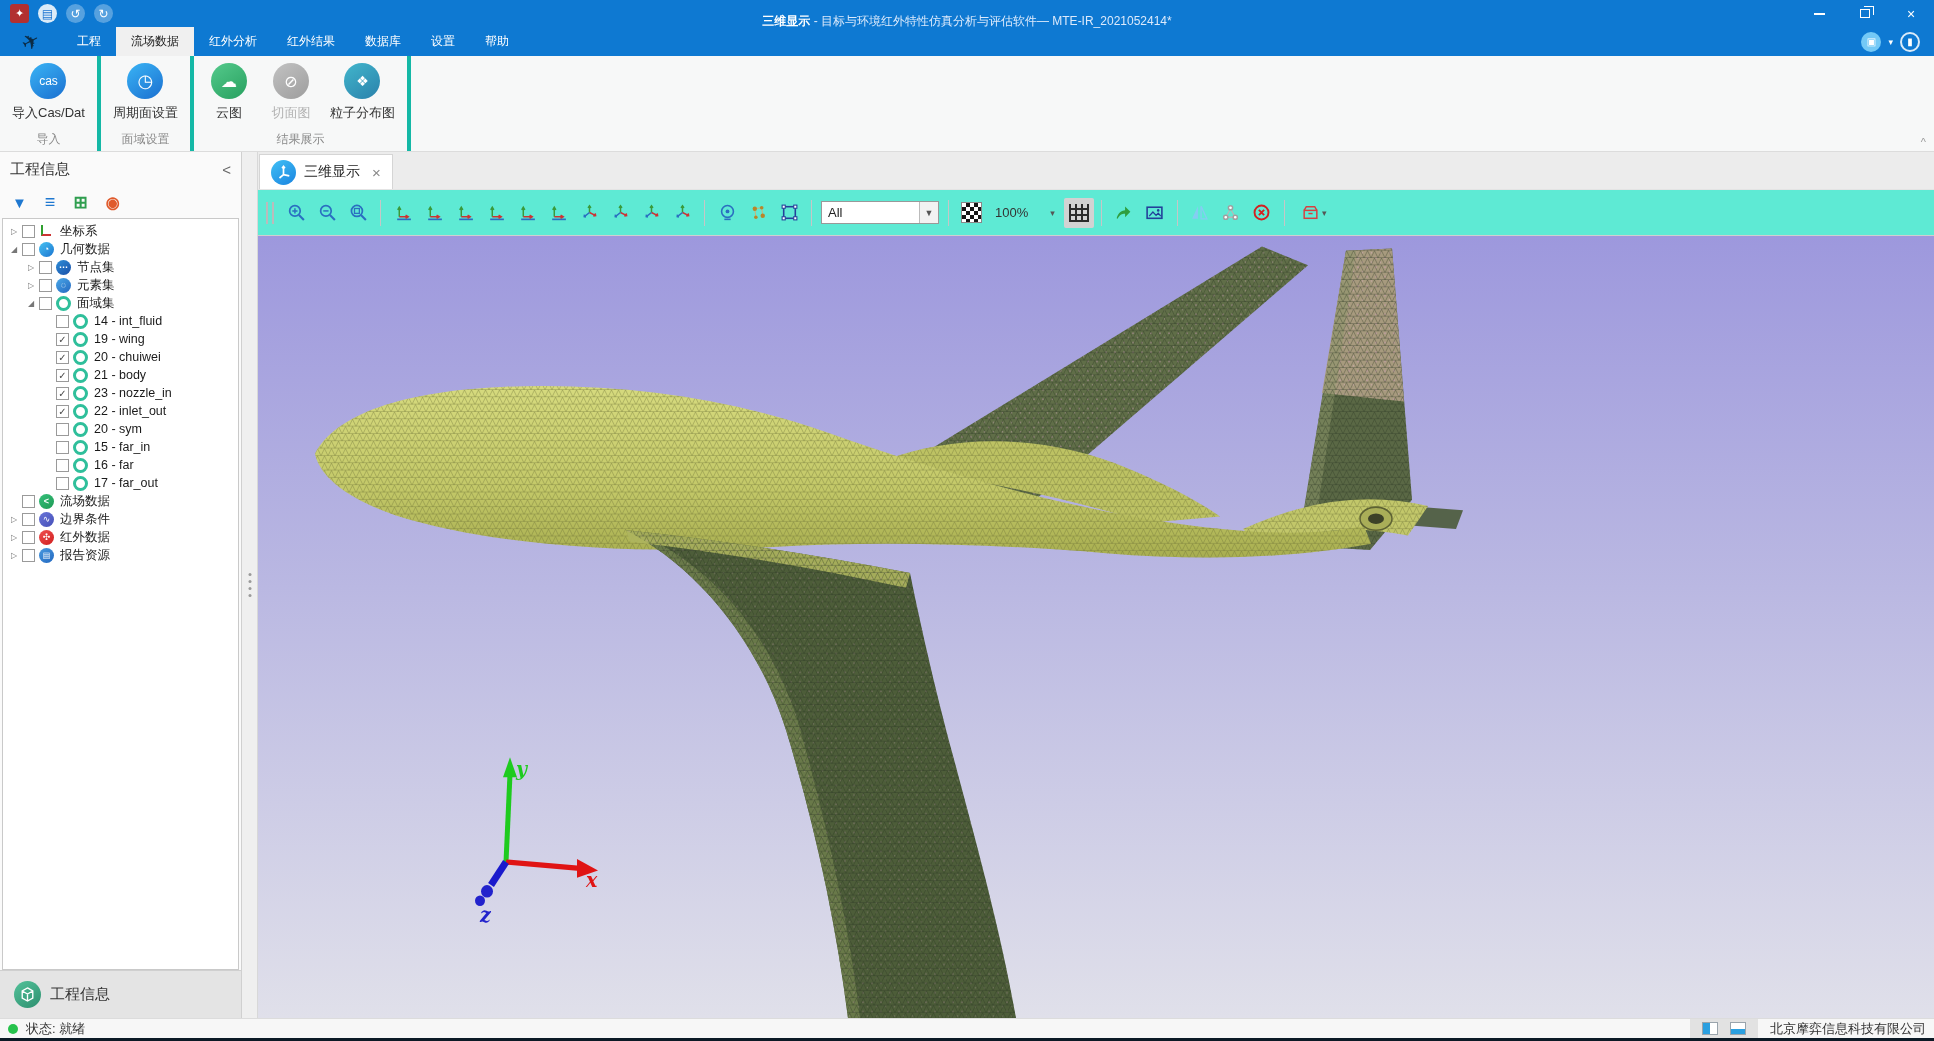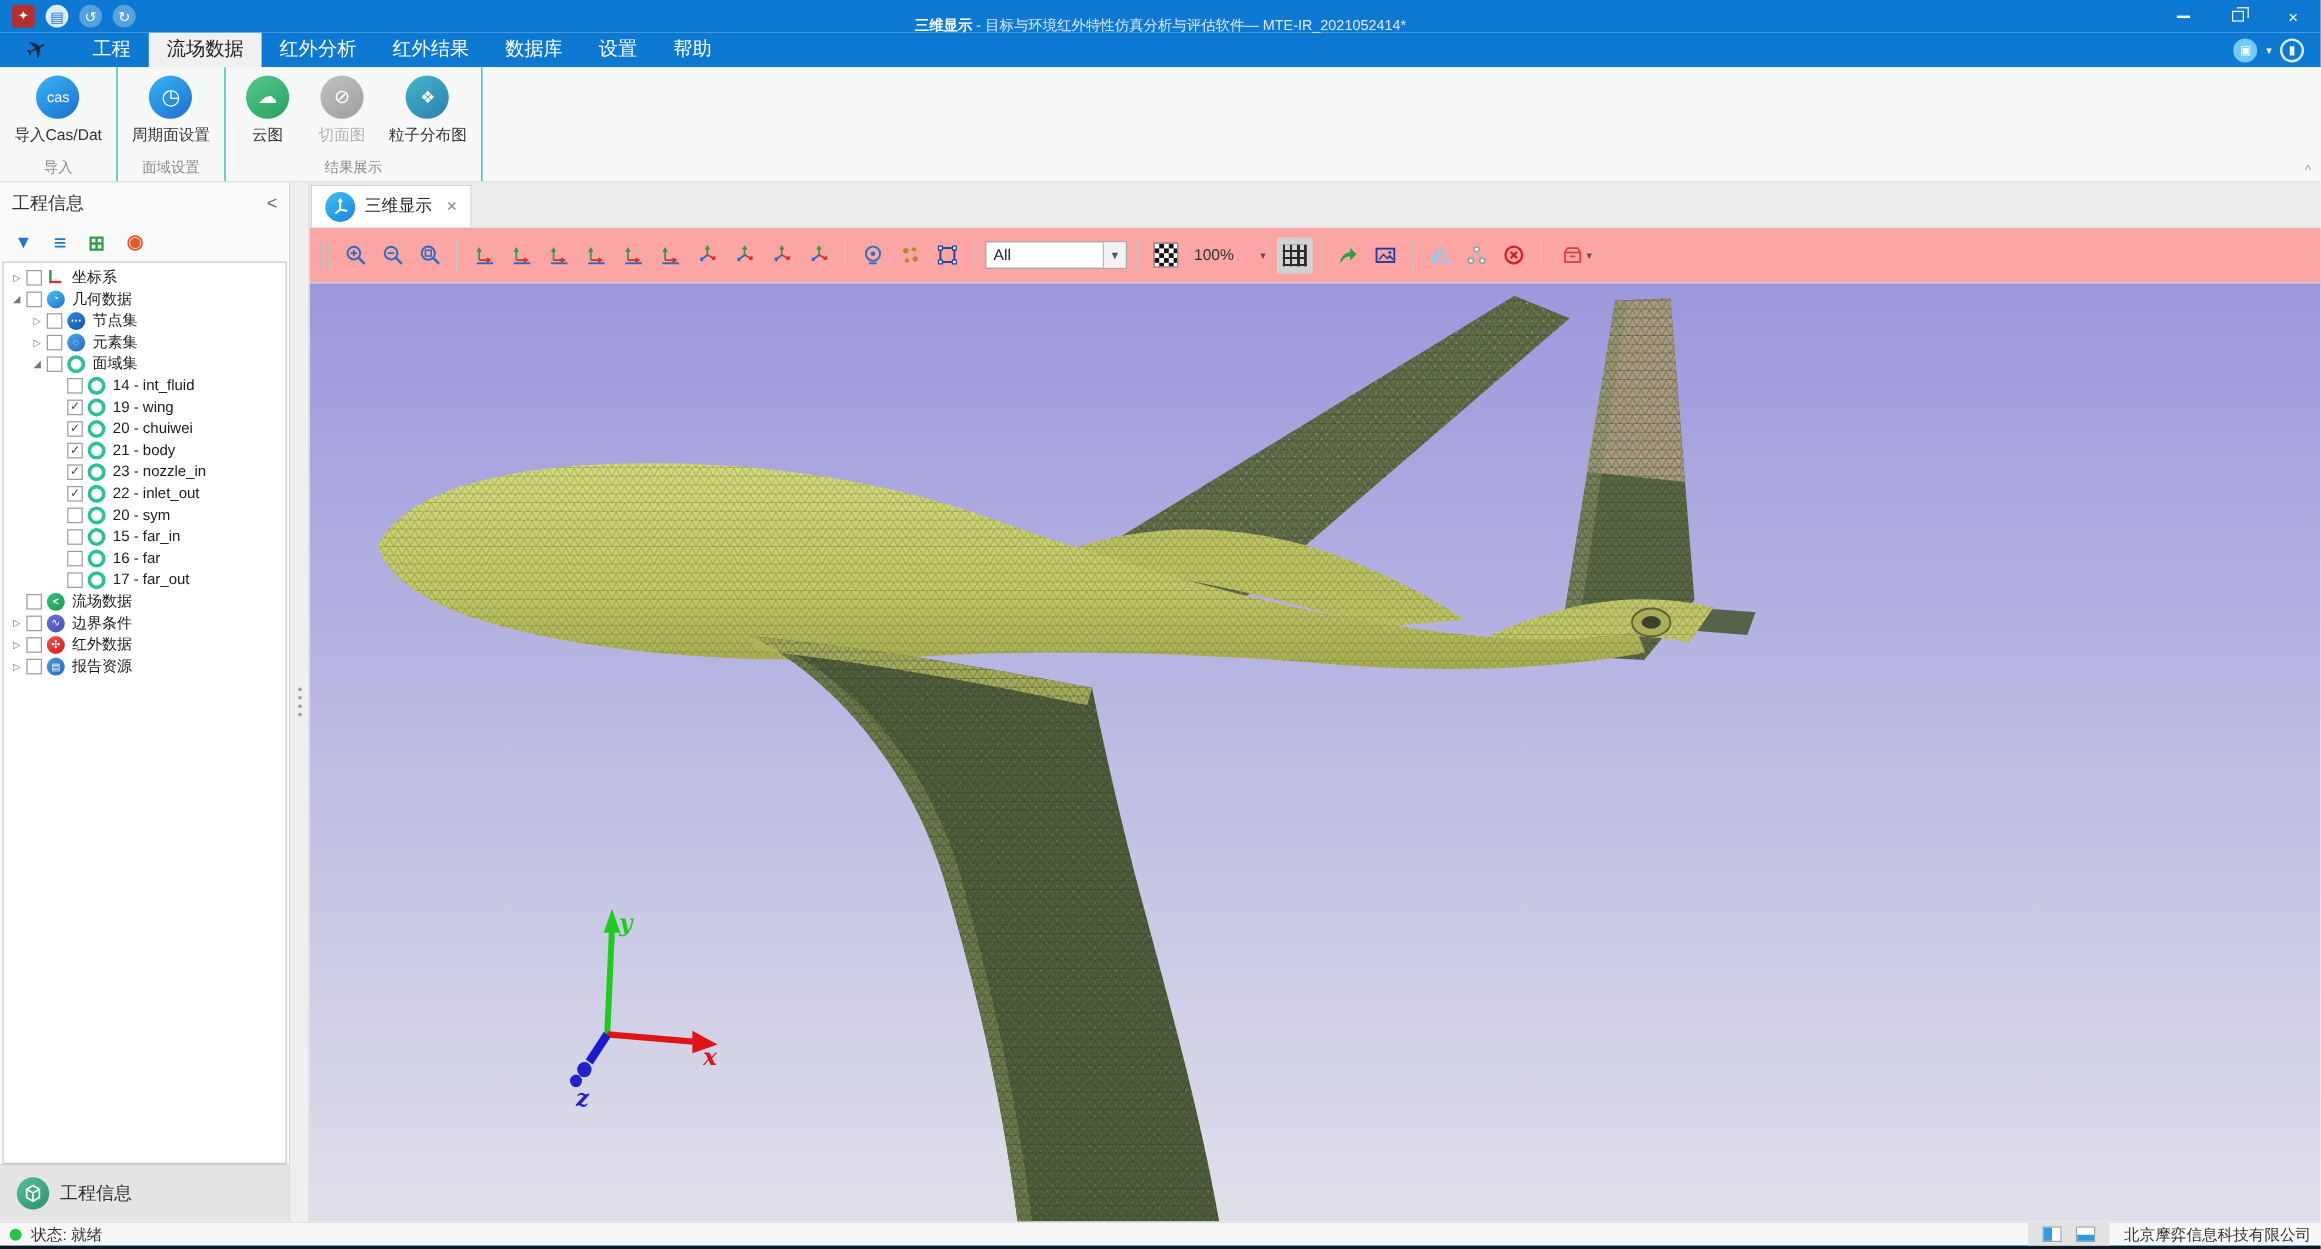--- a/index.html
+++ b/index.html
@@ -17,30 +17,30 @@
   .wbtn { width:46px; height:100%; display:flex; align-items:center; justify-content:center; color:#fff; font-size:14px; }
   .min-glyph { width:11px; height:0; border-top:2px solid #fff; }
   .restore-glyph { width:10px; height:9px; border:1.5px solid #fff; position:relative; }
   .restore-glyph::before { content:""; position:absolute; top:-4px; left:3px; width:9px; height:8px; border:1.5px solid #fff; border-bottom:none; border-left:none; }
 
   
   .menurow { height:29px; background:#0e79d2; display:flex; align-items:stretch; color:#fff; }
   .applogo { width:62px; display:flex; align-items:center; justify-content:center; font-size:21px; color:#0c2b44; }
   .applogo span { transform:rotate(-28deg); }
   .menu-items { display:flex; }
-  .menu-item { padding:0 15px; display:flex; align-items:center; font-size:16px; cursor:default; }
+  .menu-item { padding:0 15px; display:flex; align-items:center; font-size:12px; cursor:default; }
   .menu-item.active { background:#f0f0f0; color:#222; }
   .menurow-right { margin-left:auto; display:flex; align-items:center; gap:7px; padding-right:14px; }
   .mr-circle { width:20px; height:20px; border-radius:50%; background:#74c9f6; display:flex; align-items:center; justify-content:center; font-size:10px; color:#fff; }
   .mr-circle.outline { background:transparent; border:2px solid rgba(255,255,255,.85); }
   .mr-caret { font-size:9px; color:#fff; }
 
   
   .ribbon { height:96px; background:#f7f8f8; border-bottom:1px solid #dcdcdc; display:flex; position:relative; }
-  .rgroup { display:flex; flex-direction:column; border-right:1px solid #14b8a6; padding:0 4px; }
+  .rgroup { display:flex; flex-direction:column; border-right:4px solid #14b8a6; padding:0 4px; }
   .rbuttons { flex:1; display:flex; align-items:flex-start; padding-top:7px; }
   .rbtn { min-width:62px; padding:0 8px; display:flex; flex-direction:column; align-items:center; gap:5px; cursor:default; }
   .circ { width:36px; height:36px; border-radius:50%; display:flex; align-items:center; justify-content:center; color:#fff; }
   .circ-blue { background:linear-gradient(145deg,#3ab4f5,#1a6fd0); }
   .circ-green { background:linear-gradient(145deg,#55ca8c,#27a05f); }
   .circ-gray { background:linear-gradient(145deg,#c2c2c2,#9d9d9d); }
   .circ-teal { background:linear-gradient(145deg,#42b6cc,#2a81ab); }
   .circ .cas-txt { font-size:12px; }
   .circ .g18 { font-size:18px; } .circ .g16 { font-size:16px; } .circ .g14 { font-size:14px; }
   .rlabel { font-size:13px; color:#333; white-space:nowrap; }
@@ -81,21 +81,21 @@
   .splitter { width:16px; background:#efefef; border-right:1px solid #d8d8d8; position:relative; }
   .splitter .dots { position:absolute; left:50%; top:50%; transform:translate(-50%,-50%); display:flex; flex-direction:column; gap:4px; }
   .splitter .dots i { width:3px; height:3px; background:#9a9a9a; border-radius:50%; }
 
   .rightcol { flex:1; min-width:0; display:flex; flex-direction:column; }
   .tabbar { height:38px; background:#ececec; display:flex; align-items:flex-end; border-bottom:1px solid #e4e4e4; }
   .tab { height:35px; background:#fff; border:1px solid #d5d5d5; border-bottom:none; display:flex; align-items:center; gap:8px; padding:0 11px; margin-left:1px; font-size:14px; color:#222; }
   .tab-badge { width:25px; height:25px; border-radius:50%; background:linear-gradient(145deg,#41c0f5,#1a84e0); display:flex; align-items:center; justify-content:center; }
   .tab-close { color:#888; font-size:15px; margin-left:4px; }
 
-  .vtoolbar { height:46px; background:#fca5a5; border-bottom:1px solid #cfcfcf; display:flex; align-items:center; padding:0 6px; gap:1px; }
+  .vtoolbar { height:46px; background:#5eead4; border-bottom:1px solid #cfcfcf; display:flex; align-items:center; padding:0 6px; gap:1px; }
   .vsep { width:1px; height:26px; background:#c6c6c6; margin:0 6px; flex:none; }
   .vt-btn { width:30px; height:30px; display:flex; align-items:center; justify-content:center; border-radius:2px; flex:none; cursor:default; }
   .vt-btn.active { background:#d2d2d2; }
   .vico { width:19px; height:19px; }
   .grip { width:8px; height:22px; border-left:2px solid #bbb; border-right:2px solid #bbb; margin:0 6px 0 2px; flex:none; }
   .combo { width:118px; height:23px; background:#fff; border:1px solid #999; display:flex; align-items:center; font-size:13px; color:#222; flex:none; margin:0 2px; }
   .combo .val { flex:1; padding-left:6px; }
   .combo .dd { width:19px; height:100%; border-left:1px solid #bbb; background:#f2f2f2; display:flex; align-items:center; justify-content:center; font-size:9px; color:#555; }
   .checker { width:21px; height:21px; border:1px solid #888; background:repeating-conic-gradient(#161616 0% 25%, #fff 0% 50%) 0 0/8px 8px; }
   .zoomlvl { display:flex; align-items:center; gap:22px; font-size:13px; color:#333; padding:0 8px; flex:none; }

